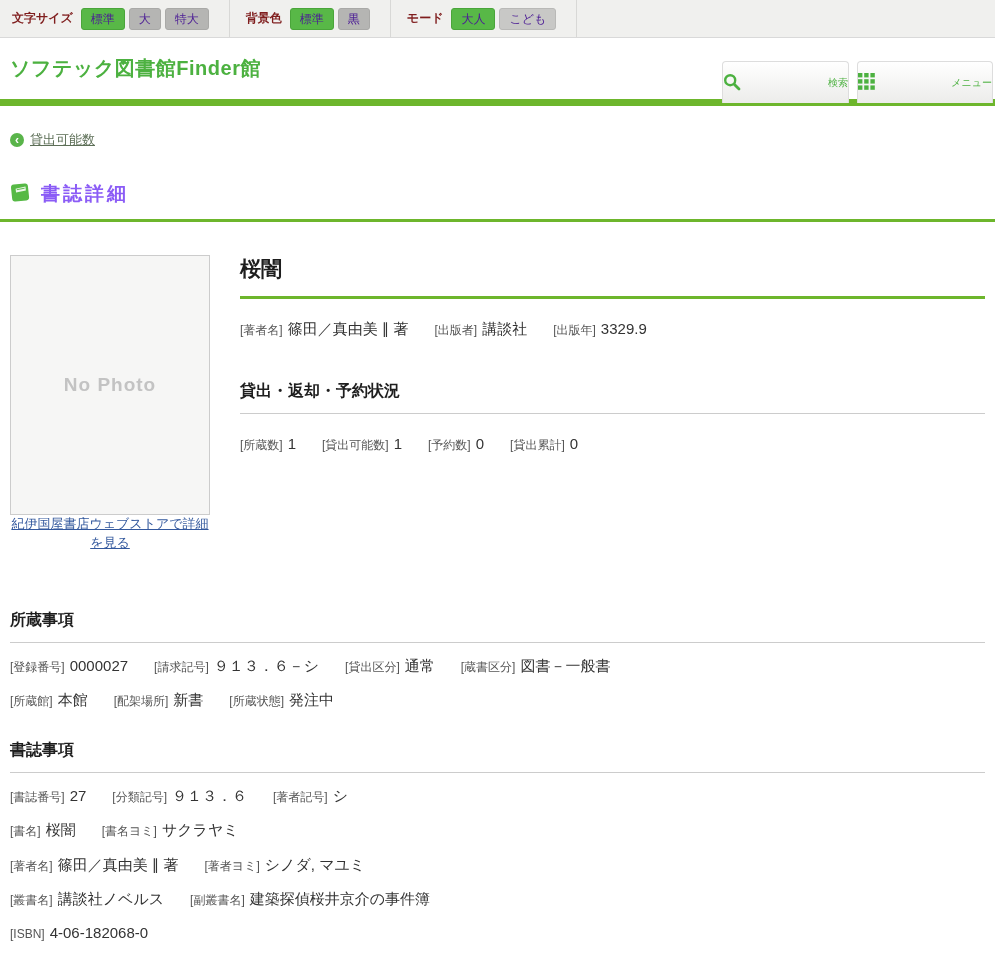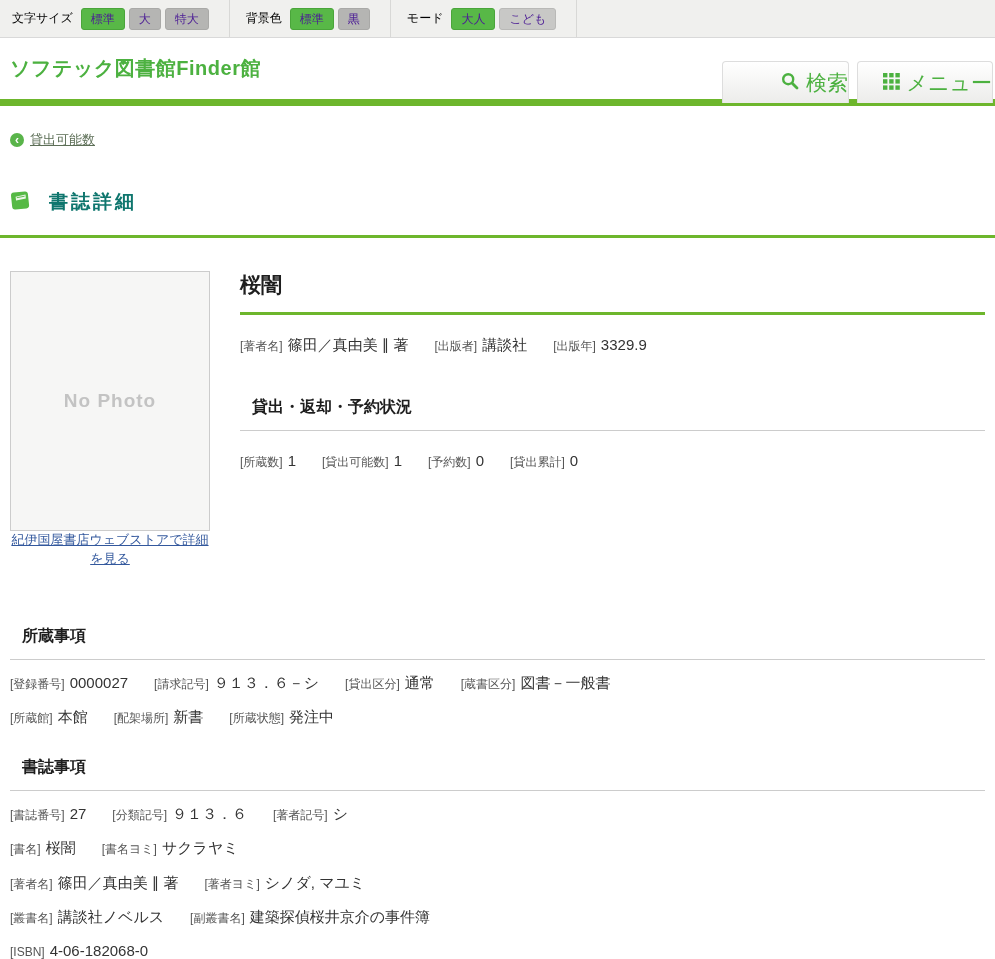--- a/index.html
+++ b/index.html
@@ -15,67 +15,67 @@
   }
   *{box-sizing:border-box;}
   body{margin:0;width:995px;min-height:959px;background:#fff;color:#333;
        font-family:"Liberation Sans","DejaVu Sans",sans-serif;}
   a{cursor:pointer;}
 
   
   .toolbar{display:flex;align-items:stretch;background:#f0f0ee;border-bottom:1px solid #d9d9d9;height:38px;padding:0 10px;}
   .tb-group{display:flex;align-items:center;padding:0 16px;border-right:1px solid #d8d8d6;}
   .tb-group:first-child{padding-left:2px;}
-  .tb-label{font-size:12px;color:#000000;margin-right:8px;white-space:nowrap;}
+  .tb-label{font-size:12px;color:#7f1d1d;margin-right:8px;white-space:nowrap;font-weight:bold;}
   .tb-btn{display:inline-block;font-size:12px;color:#4c1d95;padding:4px 9px;margin-right:4px;border-radius:3px;
           background:var(--inactive-btn);border:1px solid #a9a9a7;line-height:1;cursor:pointer;}
   .tb-btn.active{background:var(--active-btn);border-color:#4aa53a;}
   .tb-btn.lighter{background:var(--kids-btn);border-color:#b9b9b7;}
 
   
   .header{position:relative;height:61px;padding:0 10px;display:flex;align-items:center;}
   .site-title{margin:0;font-size:20px;font-weight:bold;color:var(--green-text);letter-spacing:0.5px;}
   .header-tabs{position:absolute;right:2px;bottom:-4px;display:flex;gap:8px;z-index:2;}
-  .tab-btn{display:flex;align-items:center;justify-content:flex-end;gap:7px;height:42px;
+  .tab-btn{display:flex;align-items:center;justify-content:space-between;gap:7px;height:42px;
            background:linear-gradient(#ffffff,#ececea);border:1px solid #ddd;border-bottom:none;
-           border-radius:4px 4px 0 0;color:var(--green-text);font-size:21px;text-decoration:none;}
+           border-radius:4px 4px 0 0;color:var(--green-text);font-size:10px;text-decoration:none;}
   .tab-btn.search{width:127px;}
   .tab-btn.menu{width:136px;}
   .green-bar{height:7px;background:var(--accent-green);}
 
   
   .content{padding:0 10px;}
 
   .backrow{margin-top:25px;display:flex;align-items:center;gap:6px;font-size:13px;}
   .back-circle{width:14px;height:14px;border-radius:50%;background:#59b44a;color:#fff;flex:none;
                display:inline-flex;align-items:center;justify-content:center;font-size:12px;font-weight:bold;line-height:1;padding-bottom:1px;}
   .back-link{color:var(--back-link);text-decoration:underline;}
 
   .section-head{margin-top:32px;display:flex;align-items:center;gap:10px;}
-  .page-title{font-size:19px;margin:8px;color:#0f766e;letter-spacing:3px;font-weight:bold;}
+  .page-title{font-size:19px;margin:0;color:#8b5cf6;letter-spacing:3px;font-weight:bold;}
   .green-rule{border:none;height:3px;background:var(--accent-green);margin:12px -10px 0;}
 
   
   .detail-row{display:flex;margin-top:33px;}
   .photo-col{width:200px;flex:none;}
   .nophoto{width:200px;height:260px;border:1px solid #cccccc;background:#f6f6f5;
            display:flex;align-items:center;justify-content:center;
            color:#c3c3c3;font-size:19px;font-weight:bold;letter-spacing:1px;}
   .store-link{display:block;text-align:center;color:var(--link-blue);font-size:13px;
               text-decoration:underline;line-height:1.45;}
   .info-col{flex:1;margin-left:30px;min-height:305px;}
   .book-title{font-size:21px;margin:0;color:#1e1e1e;font-weight:bold;}
   .title-rule{border:none;height:3px;background:var(--accent-green);margin:13px 0 0;}
 
   .pairs{margin-top:21px;}
   .pair{display:inline-block;margin-right:26px;white-space:nowrap;}
   .pair-label{font-size:12px;color:var(--label-gray);margin-right:5px;}
   .pair-value{font-size:15px;color:var(--value-gray);}
 
-  .sec-title{font-size:16px;font-weight:bold;color:#1e1e1e;margin:12px;}
+  .sec-title{font-size:16px;font-weight:bold;color:#1e1e1e;margin:0;}
   .status-title{margin-top:42px;}
   .gray-rule{border:none;height:1px;background:#cccccc;margin:11px 0 0;}
 
   .section{margin-top:50px;}
   .section.tight{margin-top:28px;}
   .pairs-row{margin-top:12px;line-height:1.4;}
   .rows-wrap{margin-top:8px;}
 
   .icon{flex:none;display:inline-block;}
 </style>

